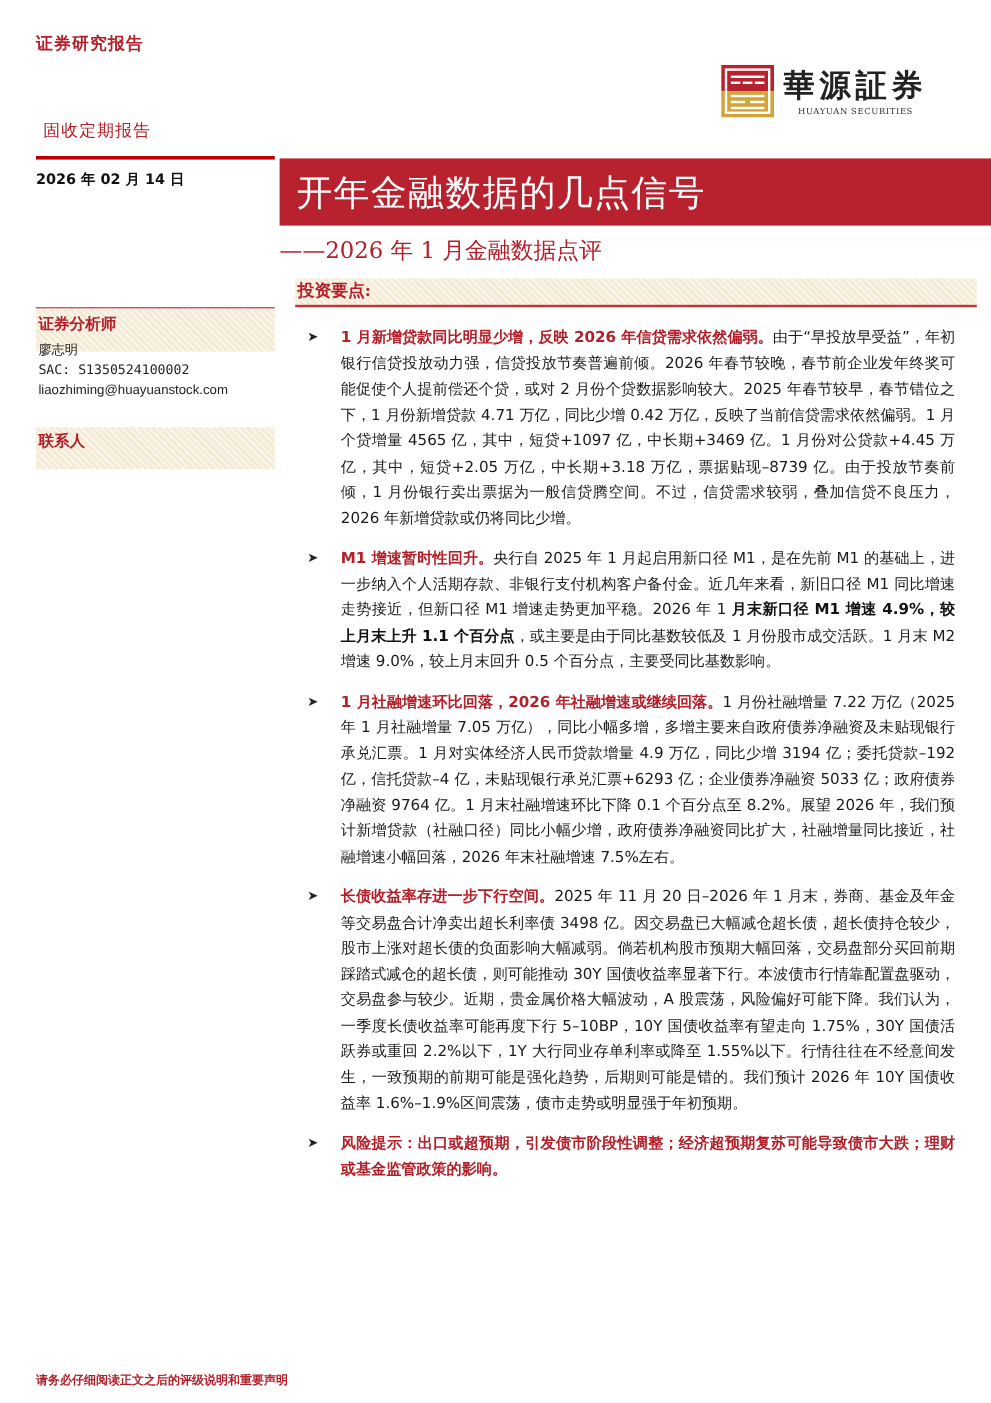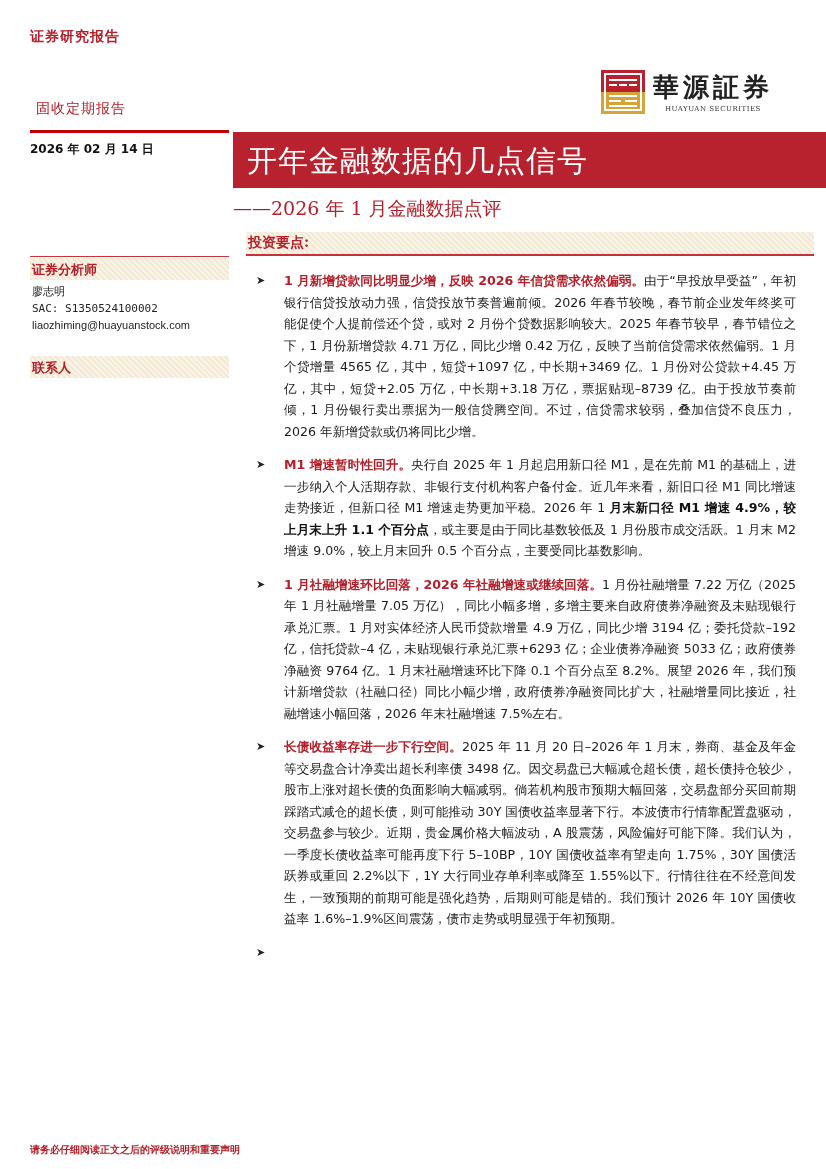--- a/index.html
+++ b/index.html
@@ -14,21 +14,21 @@
     font-family: "DejaVu Serif", serif; letter-spacing: 1px;
   }
   .report-cat {
     left: 36px; top: 84px; font-size: 14px; font-weight: normal; color: #b3202a;
     font-family: "DejaVu Serif", serif; letter-spacing: 1px;
   }
   .left-rule { left: 30px; top: 114px; width: 199px; height: 3px; background: #c00000; }
   .date { left: 30px; top: 125px; font-size: 12px; font-weight: bold; color: #111; }
 
   
-  .logo { left: 601px; top: 52px; width: 190px; height: 48px; }
+  .logo { left: 601px; top: 36px; width: 190px; height: 48px; }
   .logo-mark { position: absolute; left: 0; top: 2px; width: 44px; height: 44px; }
   .logo-cn {
     position: absolute; left: 52px; top: 2px; font-size: 26px; font-weight: bold;
     font-family: "DejaVu Serif", serif; color: #222; letter-spacing: 4px;
   }
   .logo-en {
     position: absolute; left: 64px; top: 37px; font-size: 7px;
     font-family: "DejaVu Serif", serif; color: #333; letter-spacing: 0.5px;
   }
 
@@ -49,21 +49,21 @@
     border-bottom: 2px solid #c8303a;
     padding-left: 16px;
   }
   .keypoints-head span {
     position: absolute; left: 2px; top: 2px; font-size: 14px; font-weight: bold; color: #b3202a;
     font-family: "DejaVu Serif", serif;
   }
 
   
   .side-box {
-    left: 30px; width: 199px; height: 22px;
+    left: 30px; width: 199px; height: 35px;
     background: repeating-linear-gradient(45deg, #f3ead6 0 2px, #faf4e8 2px 4px);
   }
   .side-box span {
     position: absolute; left: 2px; top: 3px; font-size: 13px; font-weight: bold; color: #b3202a;
     font-family: "DejaVu Serif", serif;
   }
   .side-top-rule { left: 30px; top: 240px; width: 199px; height: 1px; background: #c8303a; }
   .analyst-name { left: 32px; top: 268px; font-size: 11px; color: #222; font-family: "DejaVu Serif", serif; }
   .analyst-sac { left: 32px; top: 286px; font-size: 11px; color: #222; font-family: "DejaVu Sans Mono", monospace; }
   .analyst-email { left: 32px; top: 303px; font-size: 11px; color: #222; font-family: Liberation Sans, sans-serif; }
@@ -146,16 +146,17 @@
     <span class="hl">1 月社融增速环比回落，2026 年社融增速或继续回落。</span><span>1 月份社融增量 7.22 万亿（2025 年 1 月社融增量 7.05 万亿），同比小幅多增，多增主要来自政府债券净融资及未贴现银行承兑汇票。1 月对实体经济人民币贷款增量 4.9 万亿，同比少增 3194 亿；委托贷款–192 亿，信托贷款–4 亿，未贴现银行承兑汇票+6293 亿；企业债券净融资 5033 亿；政府债券净融资 9764 亿。1 月末社融增速环比下降 0.1 个百分点至 8.2%。展望 2026 年，我们预计新增贷款（社融口径）同比小幅少增，政府债券净融资同比扩大，社融增量同比接近，社融增速小幅回落，2026 年末社融增速 7.5%左右。</span>
   </p>
 
   <p class="bullet">
     <span class="arrow">➤</span>
     <span class="hl">长债收益率存进一步下行空间。</span><span>2025 年 11 月 20 日–2026 年 1 月末，券商、基金及年金等交易盘合计净卖出超长利率债 3498 亿。因交易盘已大幅减仓超长债，超长债持仓较少，股市上涨对超长债的负面影响大幅减弱。倘若机构股市预期大幅回落，交易盘部分买回前期踩踏式减仓的超长债，则可能推动 30Y 国债收益率显著下行。本波债市行情靠配置盘驱动，交易盘参与较少。近期，贵金属价格大幅波动，A 股震荡，风险偏好可能下降。我们认为，一季度长债收益率可能再度下行 5–10BP，10Y 国债收益率有望走向 1.75%，30Y 国债活跃券或重回 2.2%以下，1Y 大行同业存单利率或降至 1.55%以下。行情往往在不经意间发生，一致预期的前期可能是强化趋势，后期则可能是错的。我们预计 2026 年 10Y 国债收益率 1.6%–1.9%区间震荡，债市走势或明显强于年初预期。</span>
   </p>
 
   <p class="bullet">
     <span class="arrow">➤</span>
+    <span class="hl">风险提示：出口或超预期，引发债市阶段性调整；经济超预期复苏可能导致债市大跌；理财或基金监管政策的影响。</span>
   </p>
 </div>
 
 <div class="abs footer-note">请务必仔细阅读正文之后的评级说明和重要声明</div>
 
 </body></html>

